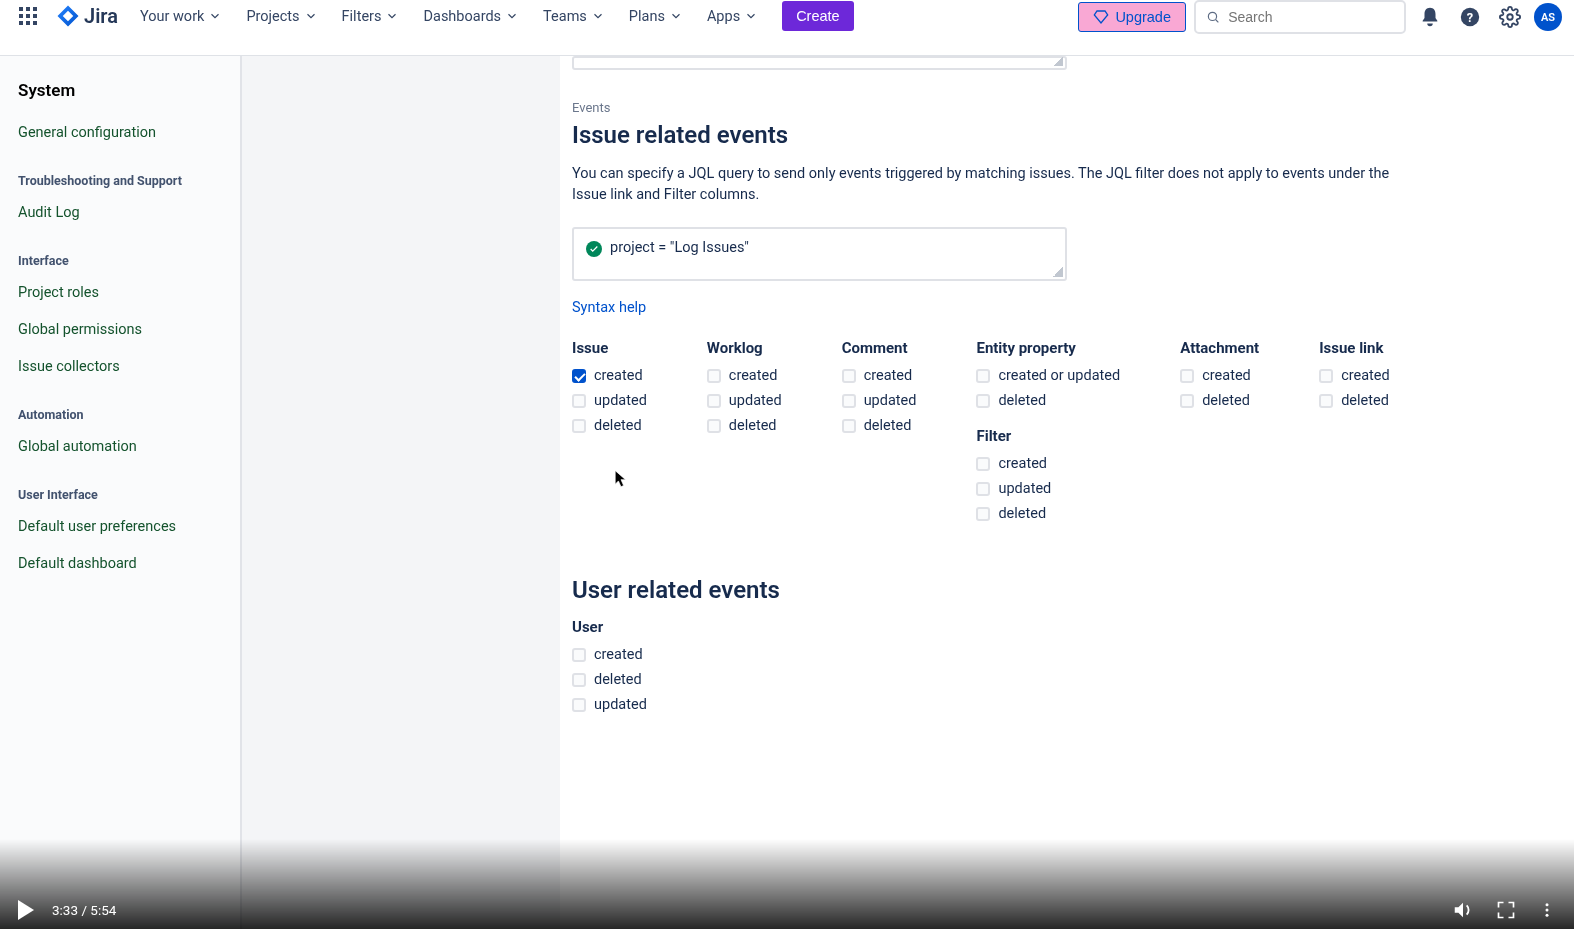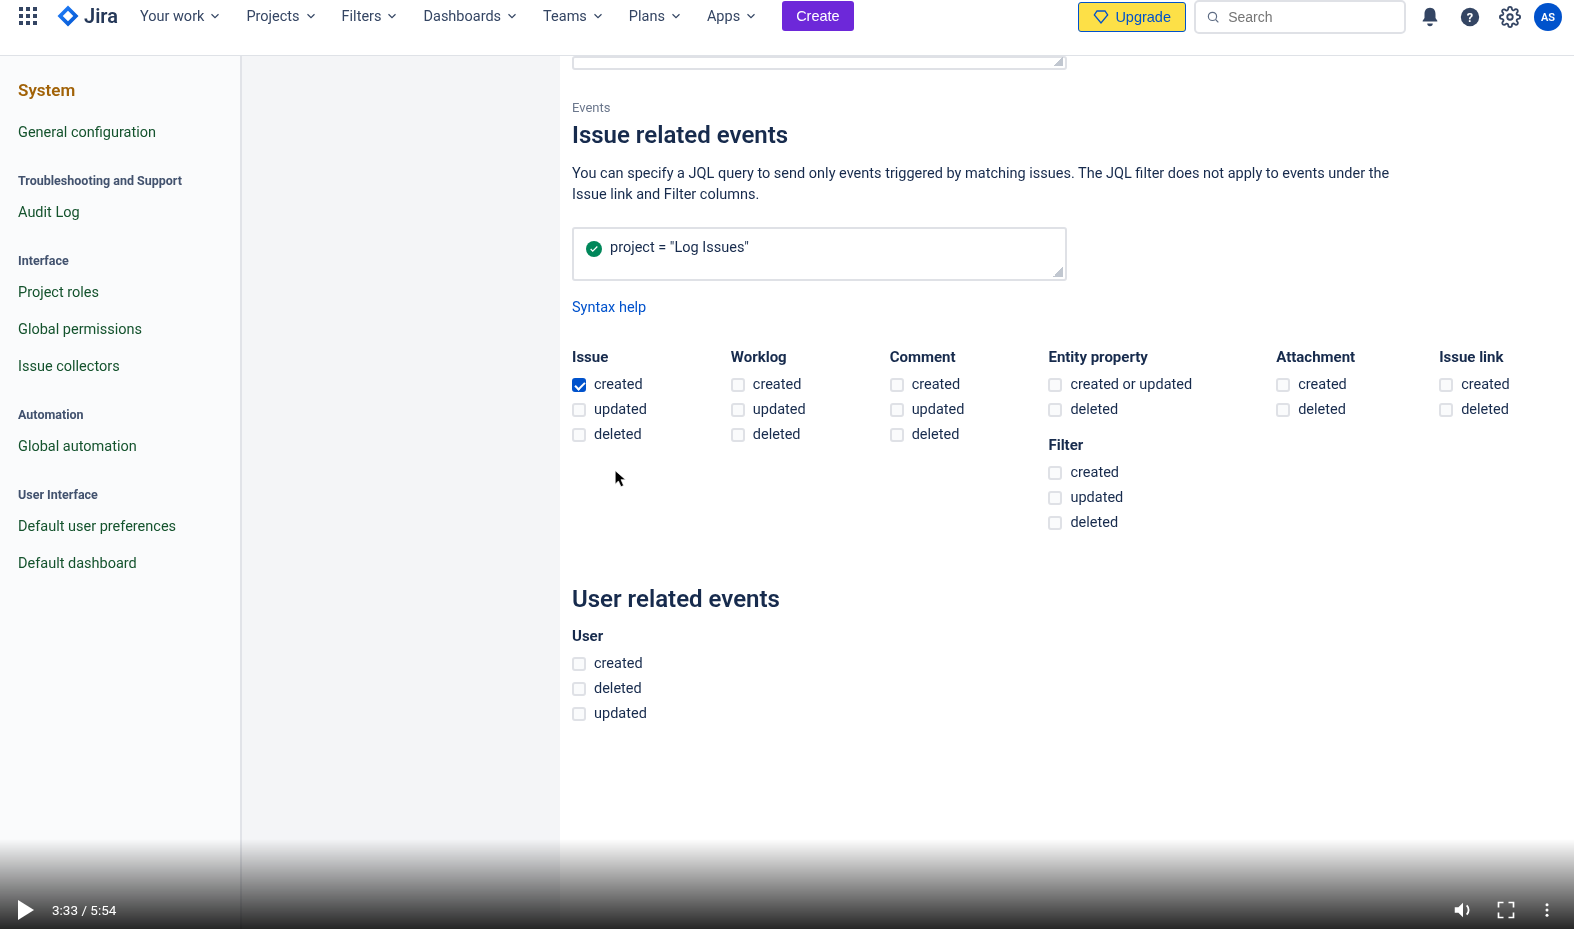--- a/index.html
+++ b/index.html
@@ -68,21 +68,21 @@
     font-size:14.5px;
     font-weight:400;
     border-radius:3px;
     cursor:pointer;
     margin-left:10px;
   }
   .btn-upgrade {
     display:flex;align-items:center;gap:6px;
     border:1px solid #0052cc;
     color:#0052cc;
-    background:#fde047;
+    background:#f9a8d4;
     padding:6px 14px;
     font-size:14.5px;
     font-weight:500;
     border-radius:3px;
     cursor:pointer;
   }
   .search-box {
     display:flex;align-items:center;gap:8px;
     border:2px solid #dfe1e6;
     border-radius:5px;
@@ -118,21 +118,21 @@
   .sidebar {
     width:240px;
     background:#fafbfc;
     padding:16px 0 0 0;
     overflow-y:auto;
     flex-shrink:0;
   }
   .sidebar-heading {
     font-size:17px;font-weight:600;
     padding:8px 18px 14px;
-    color:#a16207;
+    color:#000000;
   }
   .sidebar-item {
     padding:10px 18px;
     font-size:14.5px;
     color:#14532d;
     cursor:pointer;
   }
   .sidebar-subhead {
     padding:22px 18px 6px;
     font-size:12.5px;
@@ -211,22 +211,22 @@
     flex-shrink:0;margin-top:2px;
   }
   .check-circle svg{width:10px;height:10px;stroke:#fff;stroke-width:3;fill:none;}
   .link {
     color:#0052cc;font-size:14.5px;
     margin-top:18px;display:inline-block;
     cursor:pointer;
   }
   .event-grid {
     display:flex;
-    gap:84px;
-    margin-top:32px;
+    gap:60px;
+    margin-top:23px;
     flex-wrap:nowrap;
   }
   .event-col h4 {
     font-size:15px;font-weight:700;color:#172B4D;
     margin-bottom:6px;
   }
   .chk-row {
     display:flex;align-items:center;gap:8px;
     font-size:14.5px;color:#172B4D;
     padding:4px 0;

